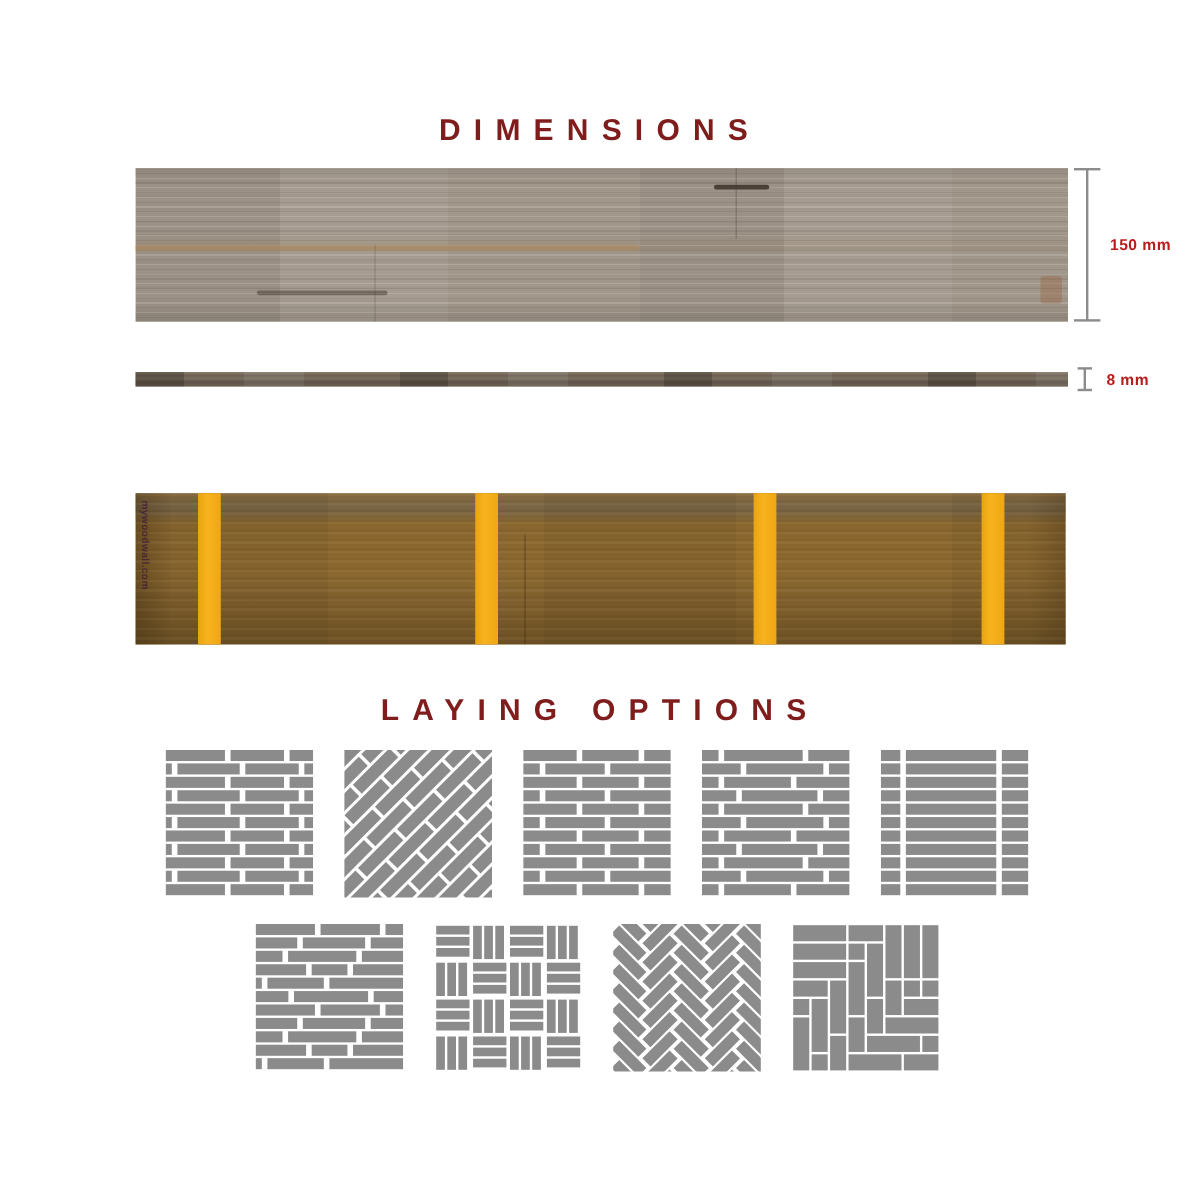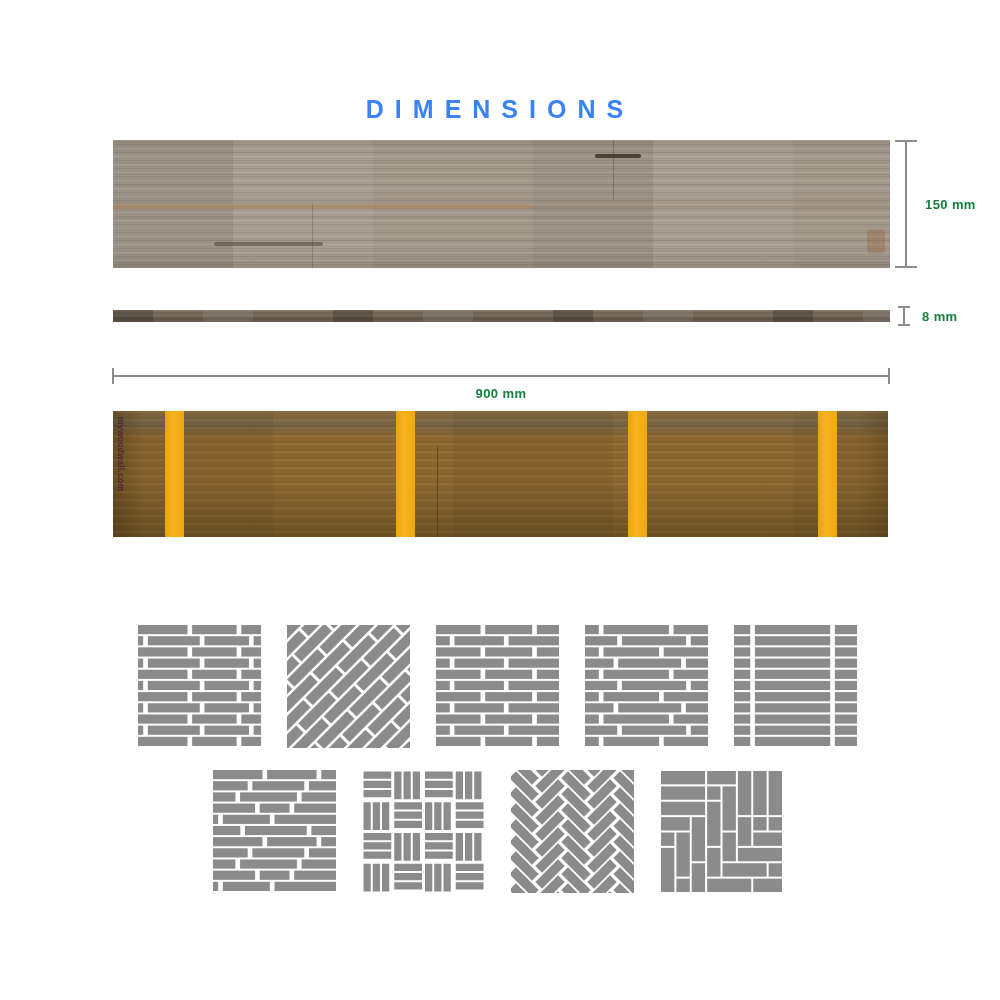--- a/index.html
+++ b/index.html
@@ -1,21 +1,21 @@
 <!DOCTYPE html>
 <html><head>
 <meta charset="utf-8">
 <style>
   html,body{margin:0;padding:0;background:#ffffff;}
   .canvas{position:relative;width:1000px;height:1000px;background:#ffffff;overflow:hidden;
           font-family:"Liberation Sans",sans-serif;}
 
   
   .sec-title{position:absolute;left:0;width:100%;text-align:center;
-             font-weight:700;font-size:25px;letter-spacing:11px;color:#3b82f6;}
+             font-weight:700;font-size:25px;letter-spacing:11px;color:#7f1d1d;}
   .t-dim{top:95px;}
   .t-lay{top:578px;}
 
   
   .plank{position:absolute;}
   .plank-face{left:113px;top:140px;width:777px;height:128px;
     background-color:#a1978b;
     background-image:
       repeating-linear-gradient(180deg, rgba(255,255,255,.14) 0 1px, rgba(0,0,0,0) 1px 4px, rgba(88,78,68,.16) 4px 5px, rgba(0,0,0,0) 5px 8px),
       repeating-linear-gradient(180deg, rgba(120,108,96,.12) 0 2px, rgba(0,0,0,0) 2px 11px),
@@ -47,21 +47,21 @@
   }
   .bj1{left:41.8%;top:28%;width:1px;height:72%;background:rgba(55,40,18,.45);}
   .tape{position:absolute;top:0;bottom:0;width:2.45%;
         background:linear-gradient(90deg,#e9a312,#f7b31d 40%,#efa713);}
   .tp1{left:6.7%;} .tp2{left:36.5%;} .tp3{left:66.4%;} .tp4{left:91%;}
   .brand{position:absolute;left:3px;top:6px;writing-mode:vertical-rl;
          font-size:8.5px;font-weight:700;letter-spacing:.3px;color:#45203a;opacity:.85;}
 
   
   .dim{position:absolute;color:#8c8c8c;}
-  .dim .lbl{position:absolute;font-size:13px;font-weight:700;letter-spacing:.4px;color:#15803d;white-space:nowrap;}
+  .dim .lbl{position:absolute;font-size:13px;font-weight:700;letter-spacing:.4px;color:#b91c1c;white-space:nowrap;}
   .d150{left:895px;top:140px;width:100px;height:128px;}
   .d150 .vline{position:absolute;left:10px;top:1px;bottom:1px;width:2px;background:#8c8c8c;}
   .d150 .cap-t{position:absolute;left:0;top:0;width:22px;height:2px;background:#8c8c8c;}
   .d150 .cap-b{position:absolute;left:0;bottom:0;width:22px;height:2px;background:#8c8c8c;}
   .d150 .lbl{left:30px;top:50%;transform:translateY(-50%);}
 
   .d8{left:898px;top:306px;width:100px;height:20px;text-align:right;}
   .d8 .vline{position:absolute;left:5px;top:1px;bottom:1px;width:2px;background:#8c8c8c;}
   .d8 .cap-t{position:absolute;left:0;top:0;width:12px;height:2px;background:#8c8c8c;}
   .d8 .cap-b{position:absolute;left:0;bottom:0;width:12px;height:2px;background:#8c8c8c;}
@@ -104,36 +104,31 @@
 
   <div class="plank plank-edge"></div>
 
   <div class="dim d8">
     <div class="cap-t"></div>
     <div class="vline"></div>
     <div class="cap-b"></div>
     <span class="lbl">8 mm</span>
   </div>
 
-  <div class="dim d900">
-    <div class="cap-l"></div>
-    <div class="hline"></div>
-    <div class="cap-r"></div>
-    <span class="lbl">900 mm</span>
-  </div>
 
   <div class="plank plank-back">
     <div class="streak bj1"></div>
     <div class="tape tp1"></div>
     <div class="tape tp2"></div>
     <div class="tape tp3"></div>
     <div class="tape tp4"></div>
     <span class="brand">mywoodwall.com</span>
   </div>
 
+  <div class="sec-title t-lay">LAYING OPTIONS</div>
 
   <div class="tiles row1">
     <svg class="tile" viewBox="0 0 123 123">
         <rect x="0" y="0" width="49.459999999999994" height="9.2" fill="#8b8b8b"></rect>
         <rect x="54.12" y="0" width="44.53999999999999" height="9.2" fill="#8b8b8b"></rect>
         <rect x="103.32" y="0" width="19.680000000000003" height="9.2" fill="#8b8b8b"></rect>
         <rect x="0" y="11.18" width="5.18" height="9.2" fill="#8b8b8b"></rect>
         <rect x="9.84" y="11.18" width="51.919999999999995" height="9.2" fill="#8b8b8b"></rect>
         <rect x="66.42" y="11.18" width="44.54" height="9.2" fill="#8b8b8b"></rect>
         <rect x="115.61999999999999" y="11.18" width="7.380000000000006" height="9.2" fill="#8b8b8b"></rect>

